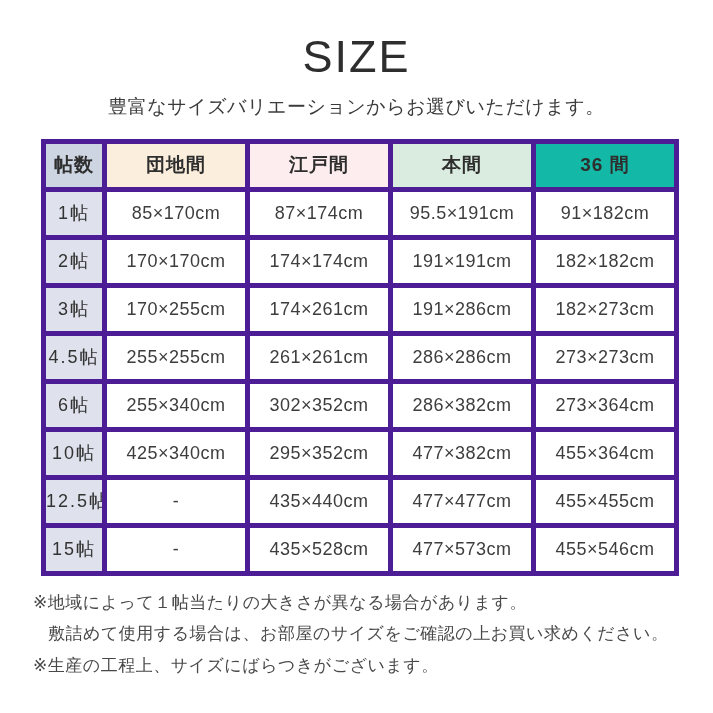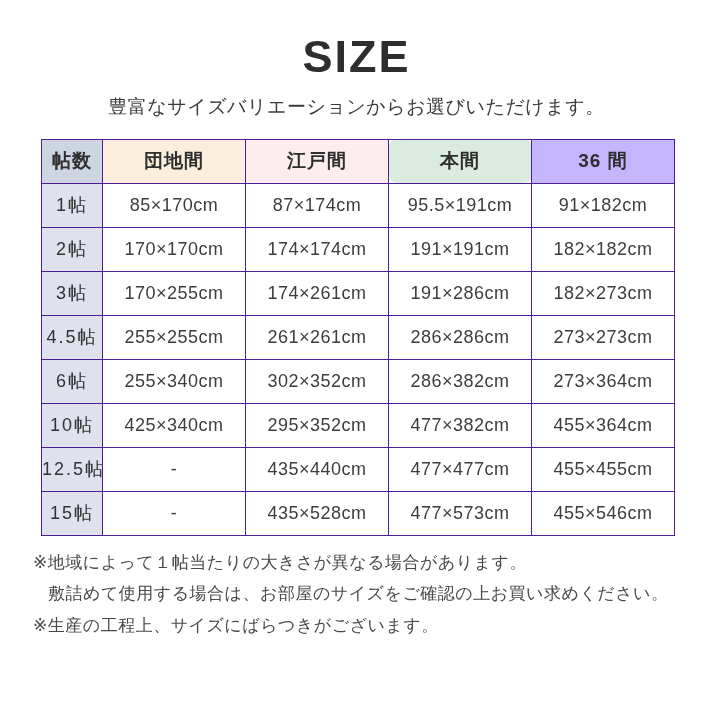--- a/index.html
+++ b/index.html
@@ -13,42 +13,42 @@
   }
   .page {
     width: 713px;
     height: 713px;
     box-sizing: border-box;
   }
   .title {
     margin: 34px 0 0 0;
     text-align: center;
     font-size: 45px;
-    font-weight: 700;
+    font-weight: 400;
     color: #2e2e2e;
     letter-spacing: 2px;
     line-height: 1.0;
   }
   .subtitle {
     margin: 17px 0 0 0;
     text-align: center;
     font-size: 19px;
     color: #3b3b3b;
     letter-spacing: 0.5px;
     line-height: 1.2;
   }
   table.size-table {
     border-collapse: collapse;
     table-layout: fixed;
     width: 633px;
     margin: 20px 0 0 41px;
   }
   table.size-table th,
   table.size-table td {
-    border: 1px solid #4c1d95;
+    border: 5px solid #4c1d95;
     height: 43px;
     text-align: center;
     vertical-align: middle;
     padding: 0;
     overflow: hidden;
     white-space: nowrap;
   }
   table.size-table thead th {
     font-size: 19px;
     font-weight: 700;
@@ -99,21 +99,21 @@
       <col style="width:143px">
       <col style="width:143px">
       <col style="width:143px">
     </colgroup>
     <thead>
       <tr id="header-row">
           <th style="background: rgb(205, 213, 226);">帖数</th>
           <th style="background: rgb(252, 238, 221);">団地間</th>
           <th style="background: rgb(253, 237, 238);">江戸間</th>
           <th style="background: rgb(217, 236, 223); border-radius: 8px;">本間</th>
-          <th style="background: #c4b5fd;">36 間</th>
+          <th style="background: #14b8a6;">36 間</th>
         </tr>
     </thead>
     <tbody id="table-body">
         <tr>
           <th style="background: rgb(223, 226, 236);">1帖</th>
           <td>85×170cm</td>
           <td>87×174cm</td>
           <td>95.5×191cm</td>
           <td>91×182cm</td>
         </tr>

